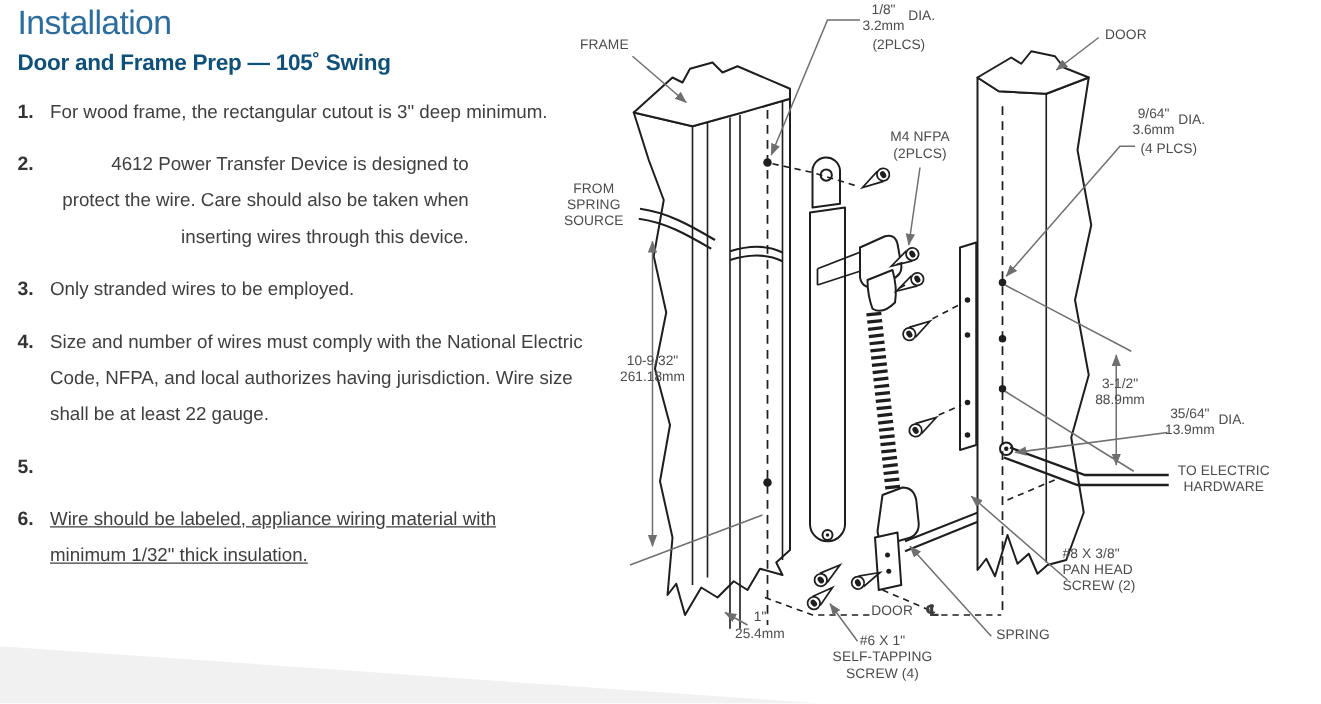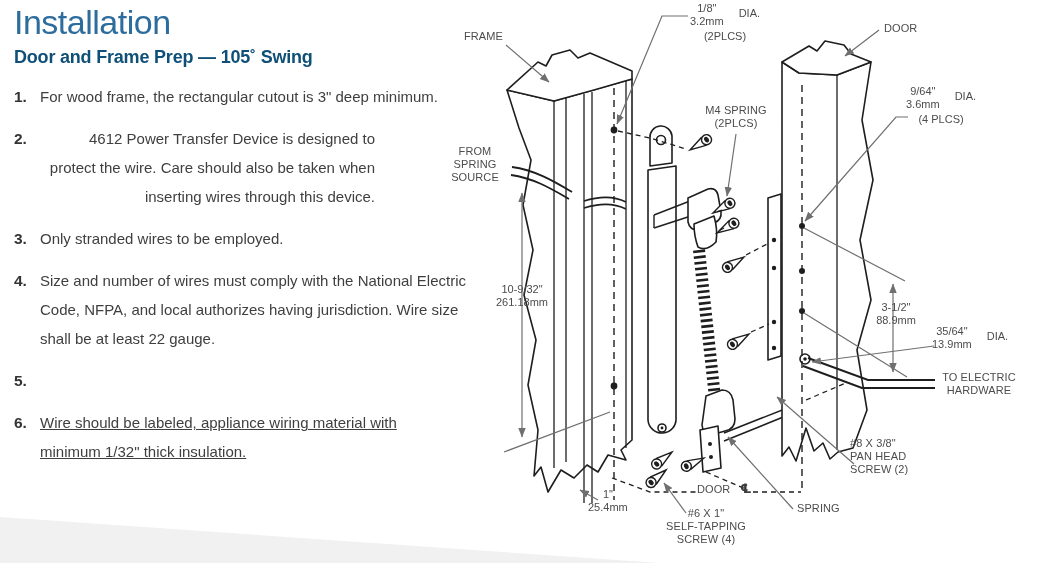--- a/index.html
+++ b/index.html
@@ -6,21 +6,21 @@
   html,body { width:1057px; height:563px; }
   body {
     font-family:"Liberation Sans","DejaVu Sans",sans-serif;
     background:#ffffff; overflow:hidden; position:relative;
   }
   #page { position:relative; width:1057px; height:563px; background:#fff; }
 
   
   .text-col { position:absolute; left:14px; top:4px; width:470px; }
   .page-title {
-    font-size:34px; font-weight:400; letter-spacing:-0.5px;
+    font-size:27px; font-weight:400; letter-spacing:-0.5px;
     color:#2d6d9e; line-height:1.1;
   }
   .page-subtitle {
     margin-top:6px; font-size:18px; font-weight:700;
     color:#0f5078; letter-spacing:-0.2px;
   }
   ol.instructions { list-style:none; margin-top:14px; }
   ol.instructions li {
     display:flex; margin-bottom:13px;
     font-size:15px; line-height:29px; color:#3f3f3f;
@@ -35,21 +35,21 @@
   
   svg.lineart { position:absolute; left:0; top:0; pointer-events:none; }
   .dlabel {
     position:absolute; font-size:11px; line-height:1.18; color:#4c4c4c;
     white-space:pre-line; letter-spacing:0.1px;
   }
   .center { text-align:center; }
   .callout { position:absolute; color:#4c4c4c; font-size:11px; }
   .callout .row { display:flex; align-items:center; }
   .callout .stack { display:flex; flex-direction:column; align-items:center; line-height:1.15; }
-  .callout .dia { margin-left:15px; margin-top:-4px; }
+  .callout .dia { margin-left:3px; margin-top:-4px; }
   .callout .plcs { margin-top:3px; text-align:center; }
   .cl-sym { position:absolute; font-size:13px; color:#3c3c3c; font-weight:600; }
 
   .footer-wedge {
     position:absolute; left:0; bottom:0; width:660px; height:46px;
     background:#f1f1f1;
     clip-path:polygon(0 0, 100% 100%, 0 100%);
   }
 </style>
 </head>
@@ -218,21 +218,21 @@
     <div class="row">
       <div class="stack">
         <span>1/8"</span>
         <span>3.2mm</span>
       </div>
       <span class="dia">DIA.</span>
     </div>
     <div class="plcs">(2PLCS)</div>
   </div>
 
-  <div class="dlabel center" style="left:702px;top:104px;width:68px">M4 SPRING
+  <div class="dlabel center" style="left:702px;top:104px;width:68px">M4 NFPA
 (2PLCS)</div>
 
   <div class="dlabel" style="left:884px;top:22px">DOOR</div>
 
   <div class="callout" style="left:906px;top:85px">
     <div class="row">
       <div class="stack">
         <span>9/64"</span>
         <span>3.6mm</span>
       </div>

